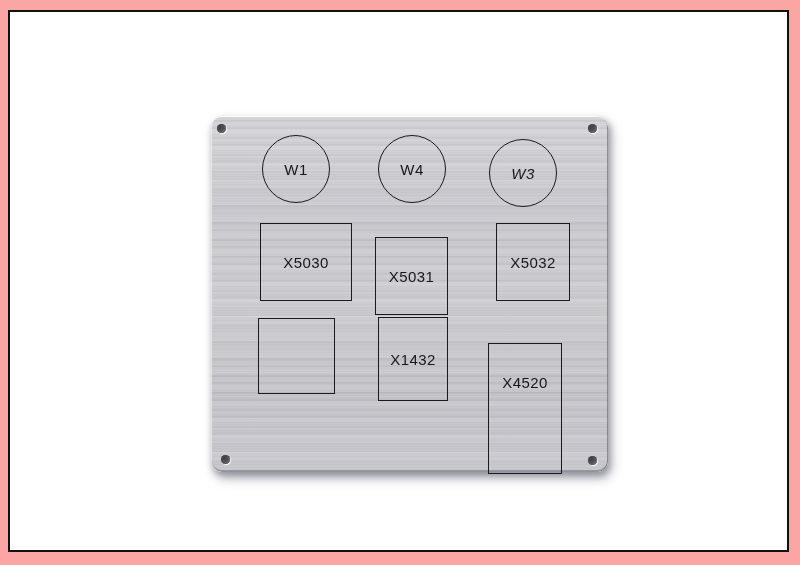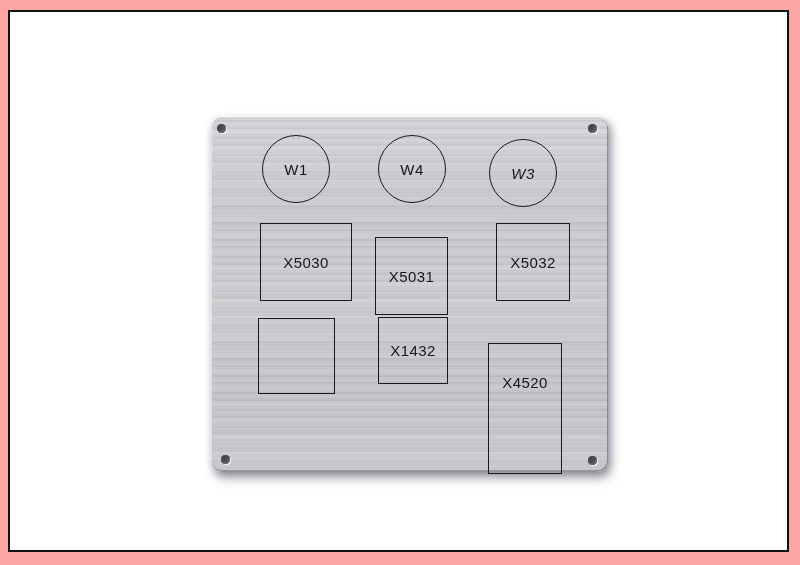--- a/index.html
+++ b/index.html
@@ -74,21 +74,21 @@
   .circle { width: 68px; height: 68px; border-radius: 50%; }
   .circle-w1 { left: 51px;  top: 19px; }
   .circle-w4 { left: 167px; top: 19px; }
   .circle-w3 { left: 278px; top: 23px; font-style: italic; }
 
   .rect-x5030 { left: 49px;  top: 107px; width: 92px; height: 78px; }
   .rect-x5031 { left: 164px; top: 121px; width: 73px; height: 78px; }
   .rect-x5032 { left: 277px; top: 107px; width: 74px; height: 78px; margin-left: 8px; }
 
   .rect-empty { left: 47px;  top: 202px; width: 77px; height: 76px; }
-  .rect-x1432 { left: 167px; top: 201px; width: 70px; height: 67px; }
+  .rect-x1432 { left: 167px; top: 201px; width: 70px; height: 84px; }
   .rect-x4520 {
     left: 277px; top: 202px; width: 74px; height: 131px;
     align-items: flex-start;
     margin-top: 25px;
   }
   .tall-label {
     width: 100%;
     height: 77px;
     display: flex;
     align-items: center;

